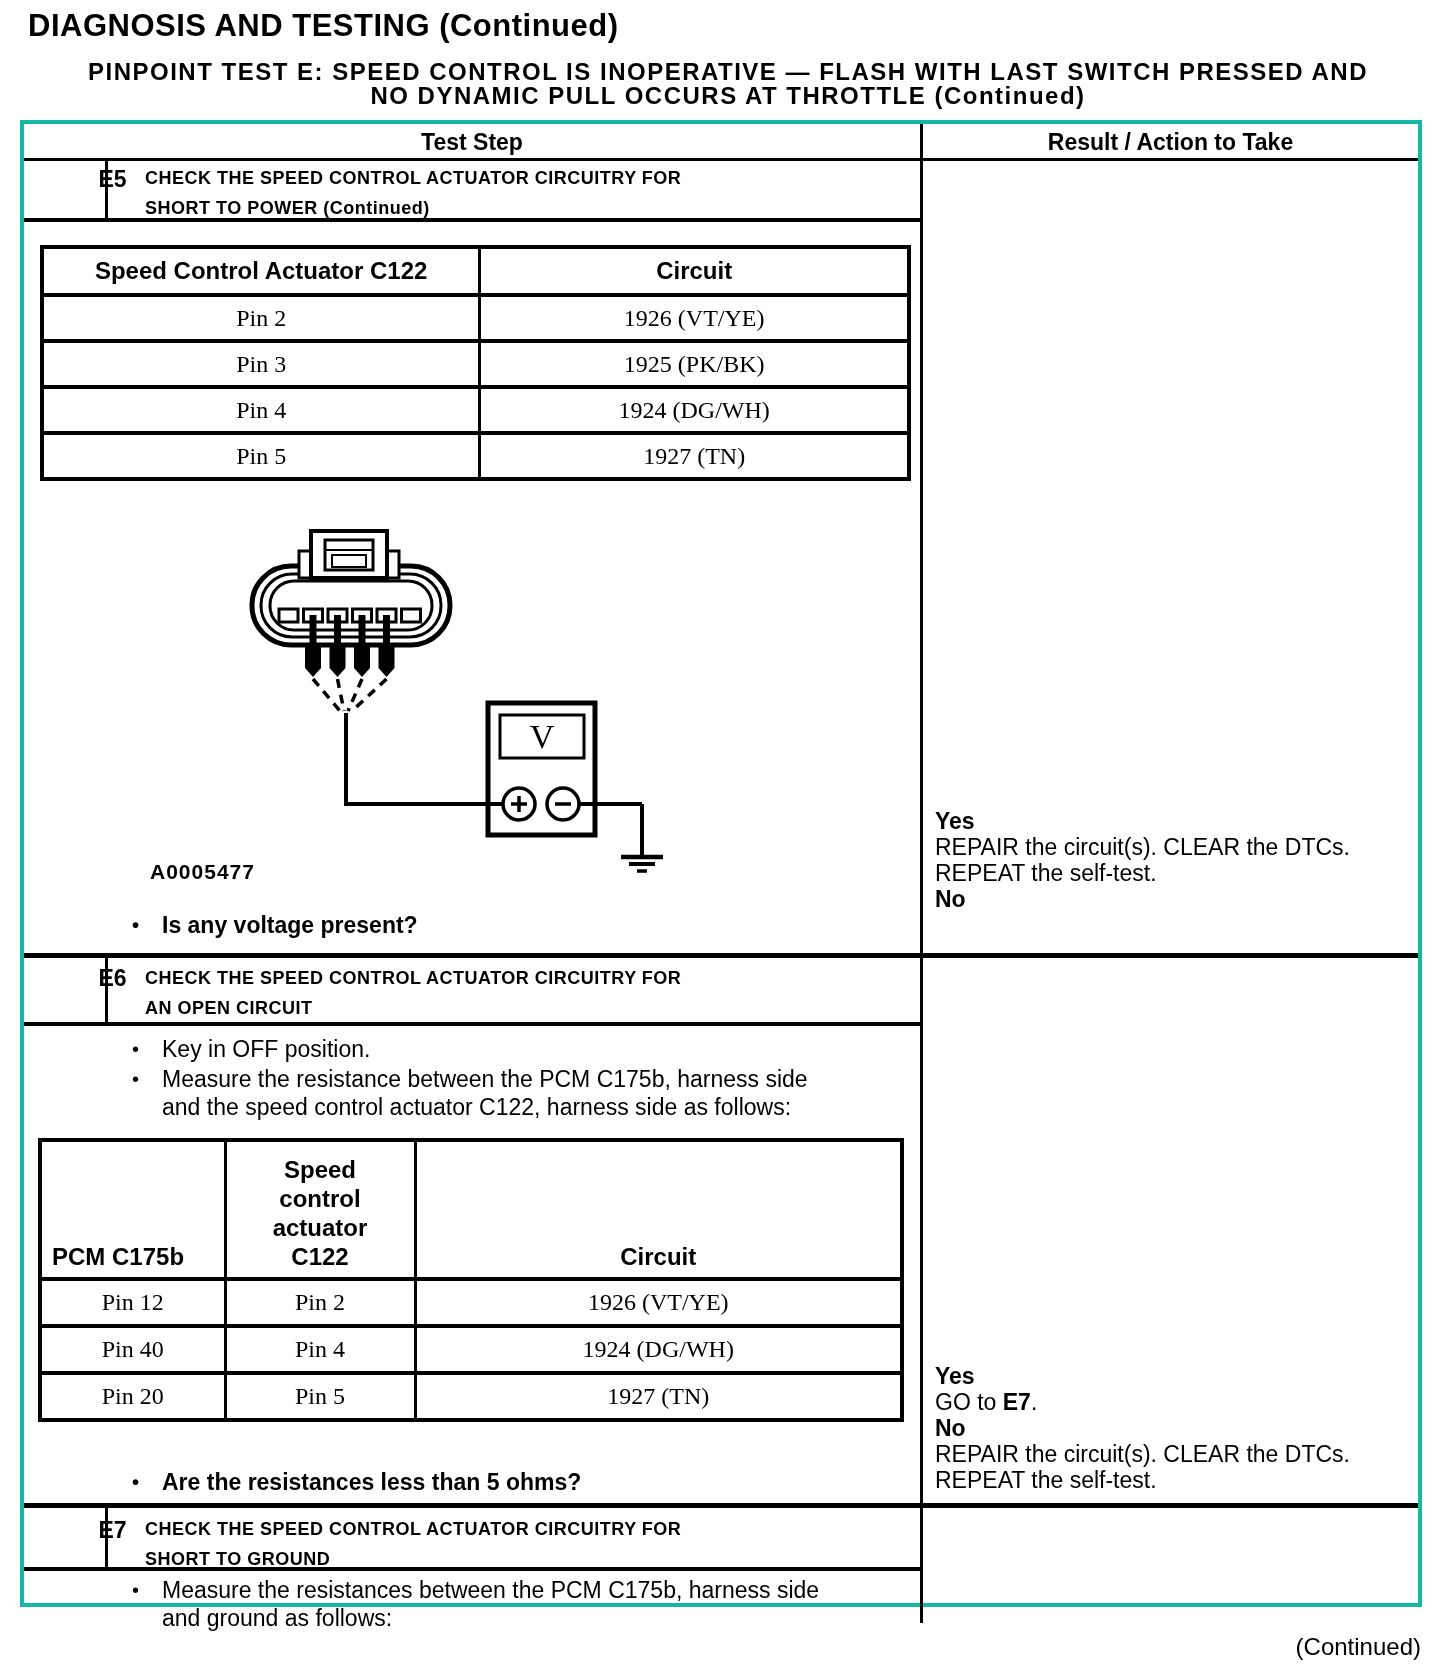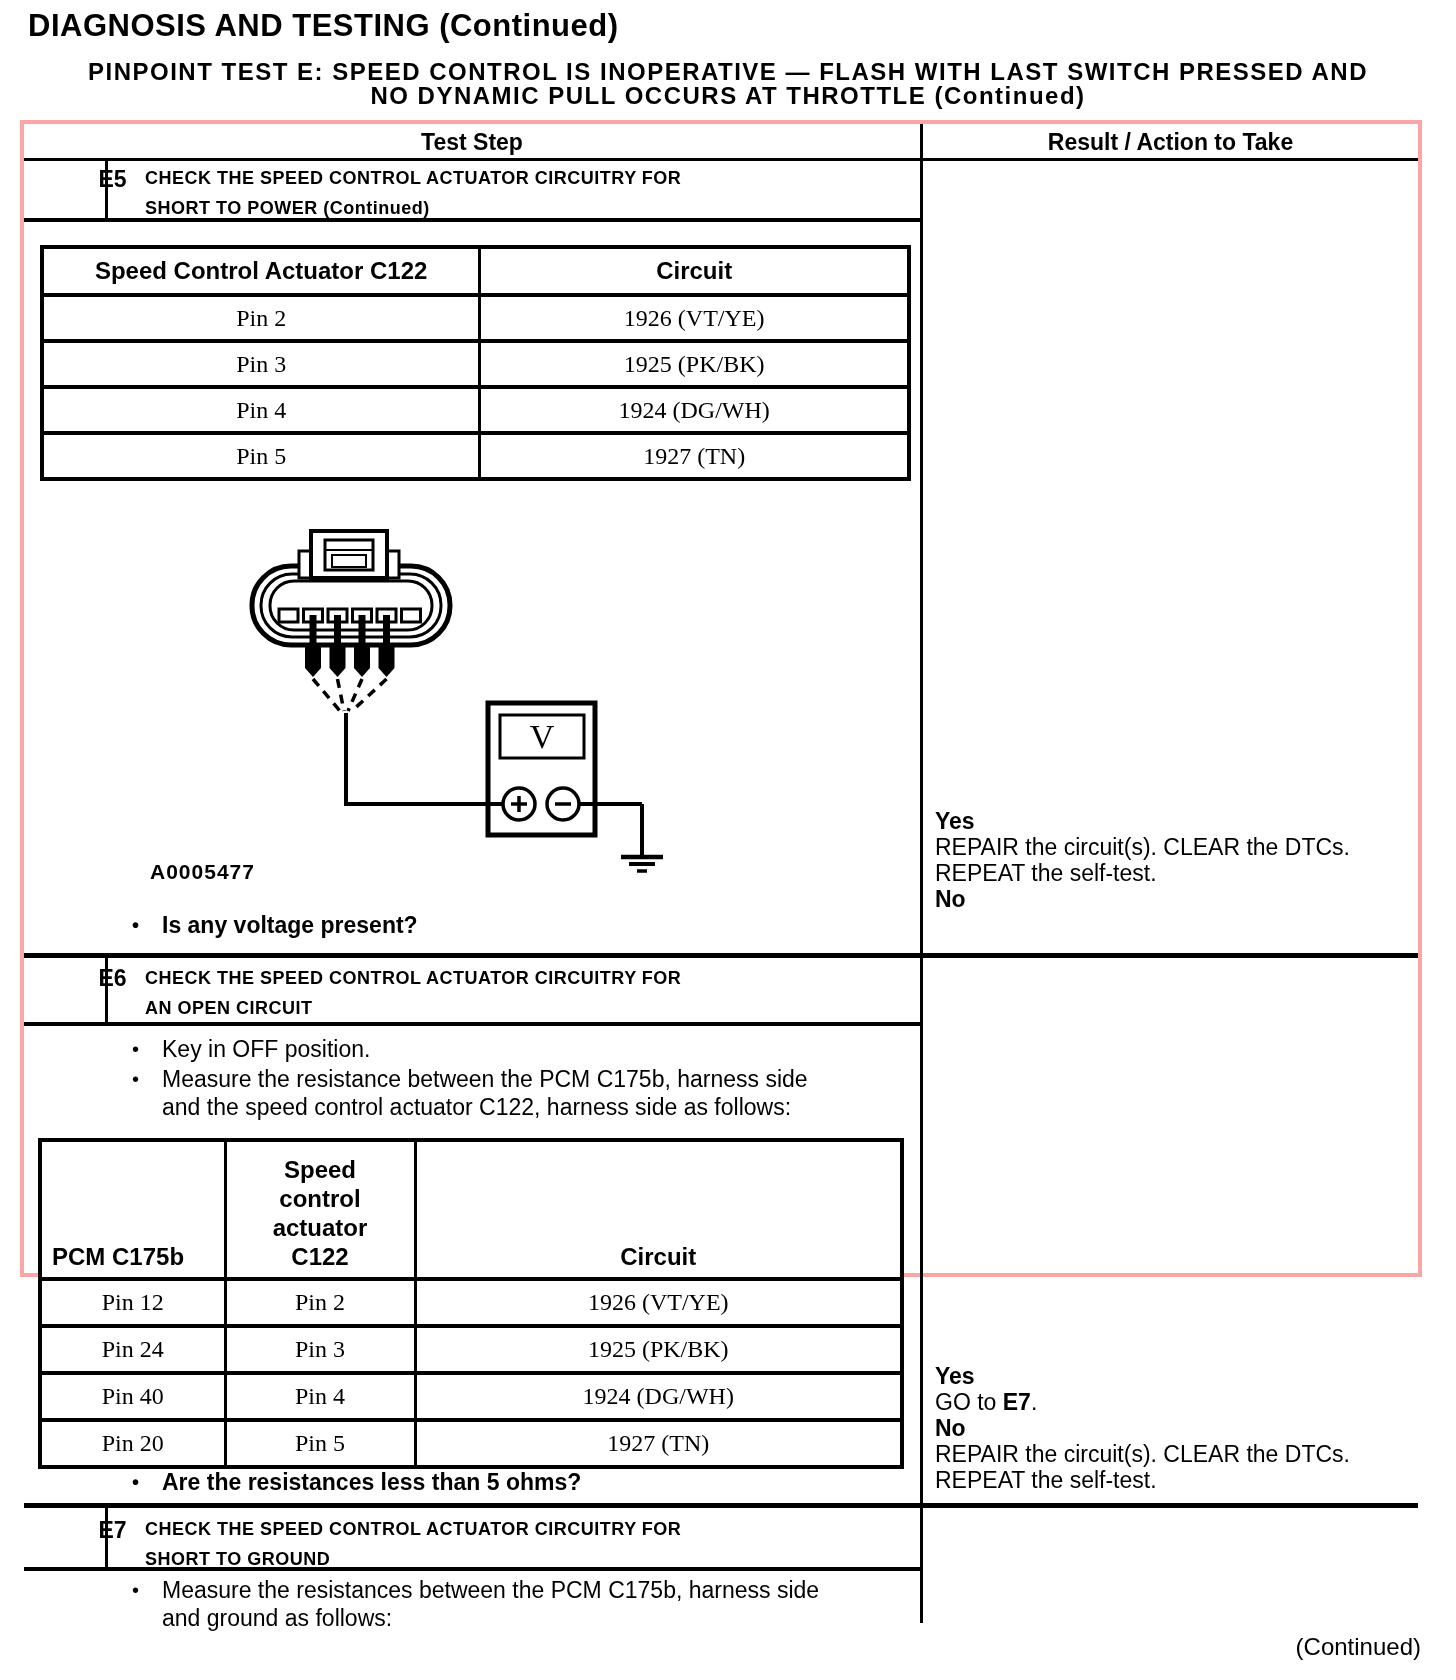--- a/index.html
+++ b/index.html
@@ -4,21 +4,21 @@
 <style>
   html,body{margin:0;padding:0;background:#fff;}
   .sheet{position:relative;width:1456px;height:1680px;background:#fff;color:#000;
          font-family:"Liberation Sans",sans-serif;overflow:hidden;}
   .abs{position:absolute;}
   .ln{position:absolute;background:#000;}
   .b{font-weight:700;}
   .page-title{left:28px;top:8px;font-size:31px;font-weight:700;letter-spacing:.5px;white-space:nowrap;}
   .subtitle{left:0;top:60px;width:100%;text-align:center;font-size:24px;font-weight:700;
             line-height:24px;letter-spacing:1.5px;}
-  .main-table{left:20px;top:120px;width:1402px;height:1157px;border:4px solid #fca5a5;box-sizing:border-box;}
+  .main-table{left:20px;top:120px;width:1402px;height:1487px;border:4px solid #14b8a6;box-sizing:border-box;}
   .colhead{font-size:23px;font-weight:700;text-align:center;}
   .steplabel{font-size:23px;font-weight:700;text-align:center;width:81px;padding-left:48px;}
   .steptitle{font-size:18px;font-weight:700;line-height:30px;letter-spacing:.5px;width:720px;margin-left:24px;}
   .bullet{position:absolute;display:flex;font-size:23px;line-height:28px;}
   .bullet .dot{width:30px;flex:none;font-size:20px;}
   .res{position:absolute;left:911px;width:474px;font-size:23px;line-height:26px;}
   .res .gap{margin-top:0;}
   .pt{border-collapse:collapse;table-layout:fixed;position:absolute;border:4px solid #000;background:#fff;}
   .pt th,.pt td{border:3px solid #000;border-top-width:4px;border-bottom-width:4px;overflow:hidden;}
   .pt th{font-size:24px;font-weight:700;text-align:center;}
@@ -194,25 +194,20 @@
         <th class="lft">PCM C175b</th>
         <th>Speed<br>control<br>actuator<br>C122</th>
         <th>Circuit</th>
       </tr>
       <tr>
         <td>Pin 12</td>
         <td>Pin 2</td>
         <td>1926 (VT/YE)</td>
       </tr>
       <tr>
-        <td>Pin 24</td>
-        <td>Pin 3</td>
-        <td>1925 (PK/BK)</td>
-      </tr>
-      <tr>
         <td>Pin 40</td>
         <td>Pin 4</td>
         <td>1924 (DG/WH)</td>
       </tr>
       <tr>
         <td>Pin 20</td>
         <td>Pin 5</td>
         <td>1927 (TN)</td>
       </tr>
     </tbody>

